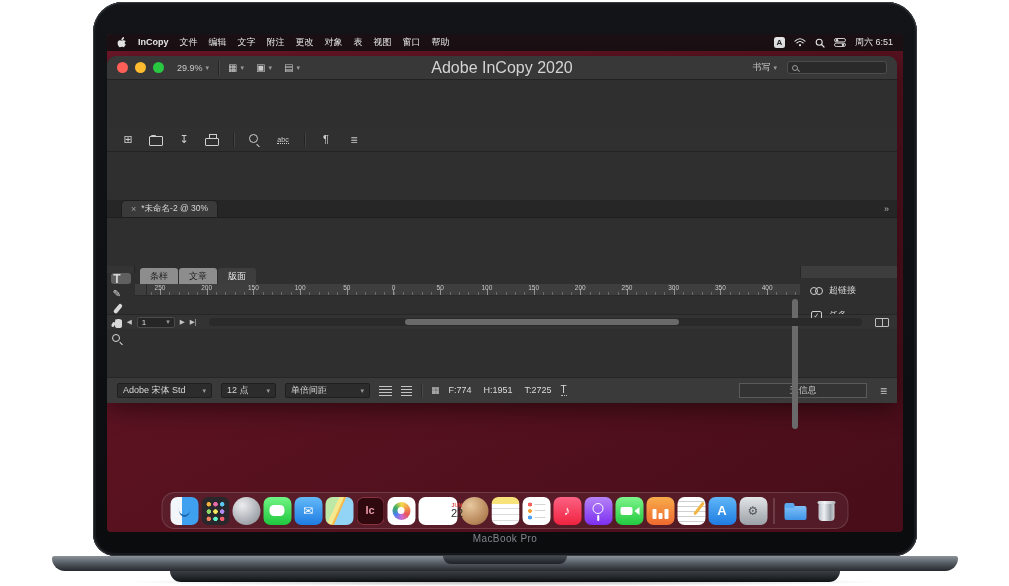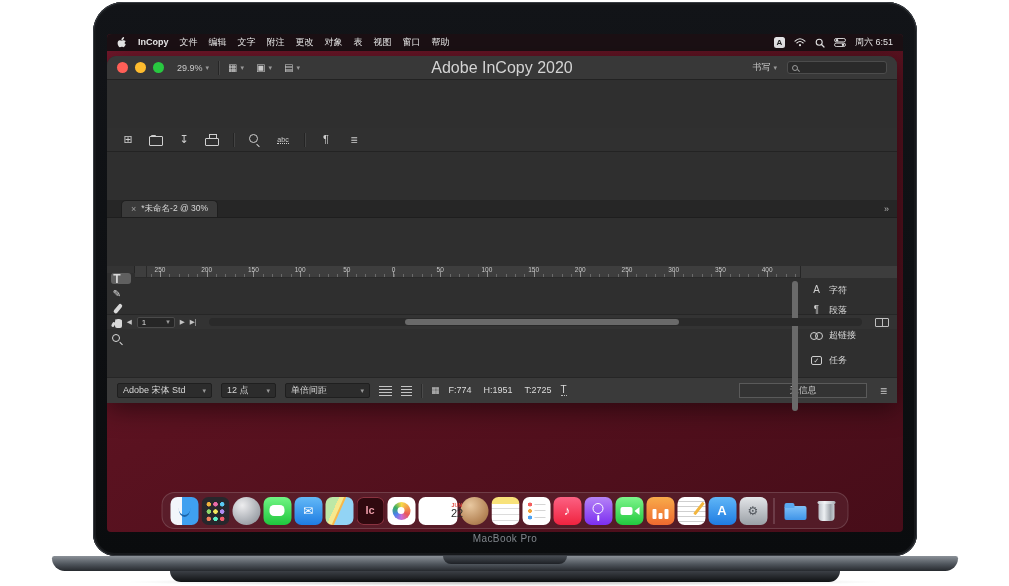--- a/index.html
+++ b/index.html
@@ -368,20 +368,25 @@
               </span>
               <span class="tool">
                 <span class="tl tl-hand-tool"></span>
               </span>
               <span class="tool">
                 <span class="tl tl-zoom-tool"></span>
               </span>
             </div>
 
           <div class="editor">
+            <div class="viewtabs">
+                <span class="vtab">条样</span>
+                <span class="vtab">文章</span>
+                <span class="vtab active">版面</span>
+              </div>
             <div class="rulerrow">
               <div class="rulercorner"></div>
               <div class="hruler">
                   <span class="rlabel" style="left: 13px;">250</span>
                   <span class="rlabel" style="left: 59.7px;">200</span>
                   <span class="rlabel" style="left: 106.4px;">150</span>
                   <span class="rlabel" style="left: 153.1px;">100</span>
                   <span class="rlabel" style="left: 199.8px;">50</span>
                   <span class="rlabel" style="left: 246.5px;">0</span>
                   <span class="rlabel" style="left: 293.2px;">50</span>
@@ -486,30 +491,20 @@
               </div>
               <div class="vscroll">
                 <div class="thumb"></div>
               </div>
             </div>
           </div>
 
           <div class="rightpanel">
               <div class="pgroup">
                 <div class="pitem">
-                  <span class="picon pi-character"></span>
-                  <span class="plabel">字符</span>
-                </div>
-                <div class="pitem">
-                  <span class="picon pi-paragraph"></span>
-                  <span class="plabel">段落</span>
-                </div>
-              </div>
-              <div class="pgroup">
-                <div class="pitem">
                   <span class="picon pi-hyperlinks"></span>
                   <span class="plabel">超链接</span>
                 </div>
               </div>
               <div class="pgroup">
                 <div class="pitem">
                   <span class="picon pi-assignments"></span>
                   <span class="plabel">任务</span>
                 </div>
               </div>

